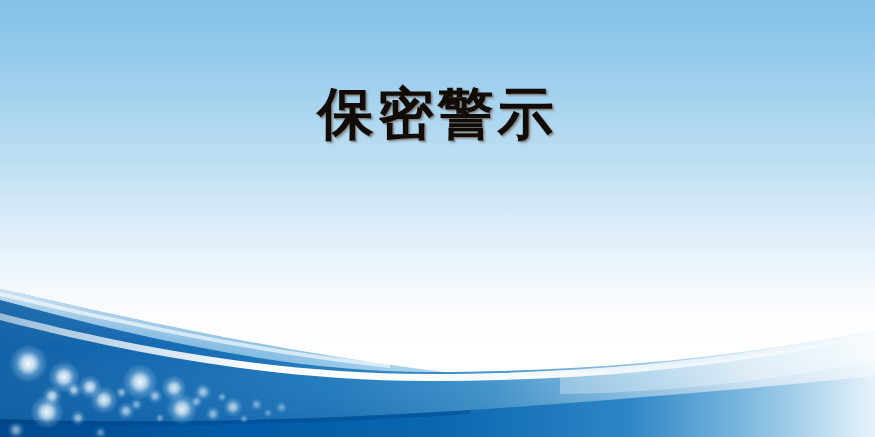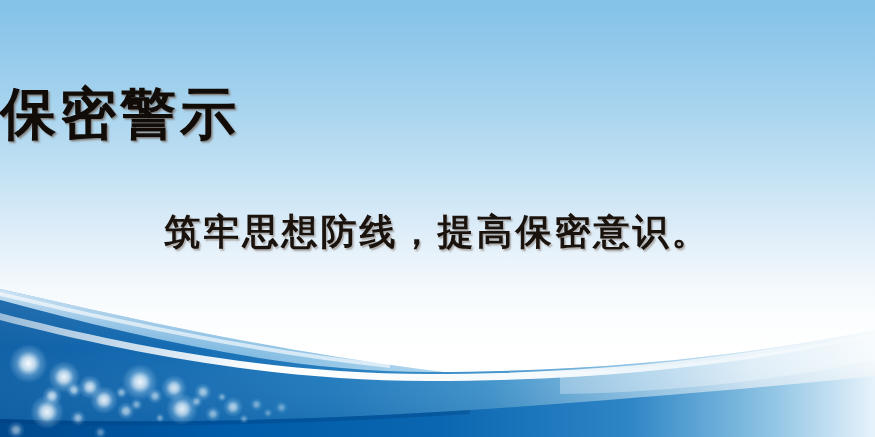--- a/index.html
+++ b/index.html
@@ -48,21 +48,21 @@
     top: 0;
     width: 875px;
     height: 437px;
   }
 
   .headline {
     position: absolute;
     left: 0;
     top: 82px;
     width: 875px;
-    text-align: left;
+    text-align: center;
     font-size: 56px;
     line-height: 64px;
     font-weight: bold;
     color: #120c08;
     letter-spacing: 4px;
     text-shadow: 2px 2px 2px rgba(120, 105, 95, 0.55),
                  1px 1px 0 rgba(90, 75, 65, 0.4);
     white-space: nowrap;
   }
 
@@ -256,16 +256,15 @@
       <div class="dot" style="width: 10.4px; height: 10.4px; left: 238.8px; top: 413.8px; opacity: 0.4;"></div>
       <div class="dot" style="width: 13px; height: 13px; left: 249.5px; top: 397.5px; opacity: 0.45;"></div>
       <div class="dot" style="width: 10.4px; height: 10.4px; left: 262.8px; top: 407.8px; opacity: 0.35;"></div>
       <div class="dot" style="width: 13px; height: 13px; left: 274.5px; top: 400.5px; opacity: 0.4;"></div>
       <div class="dot" style="width: 18.2px; height: 18.2px; left: 6.9px; top: 420.9px; opacity: 0.55;"></div>
       <div class="dot" style="width: 13px; height: 13px; left: 93.5px; top: 425.5px; opacity: 0.4;"></div>
     </div>
 
   <div class="text-layer">
     <div class="headline">保密警示</div>
-    <div class="subline">筑牢思想防线，提高保密意识。</div>
   </div>
 
 </div>
 
 </body></html>

